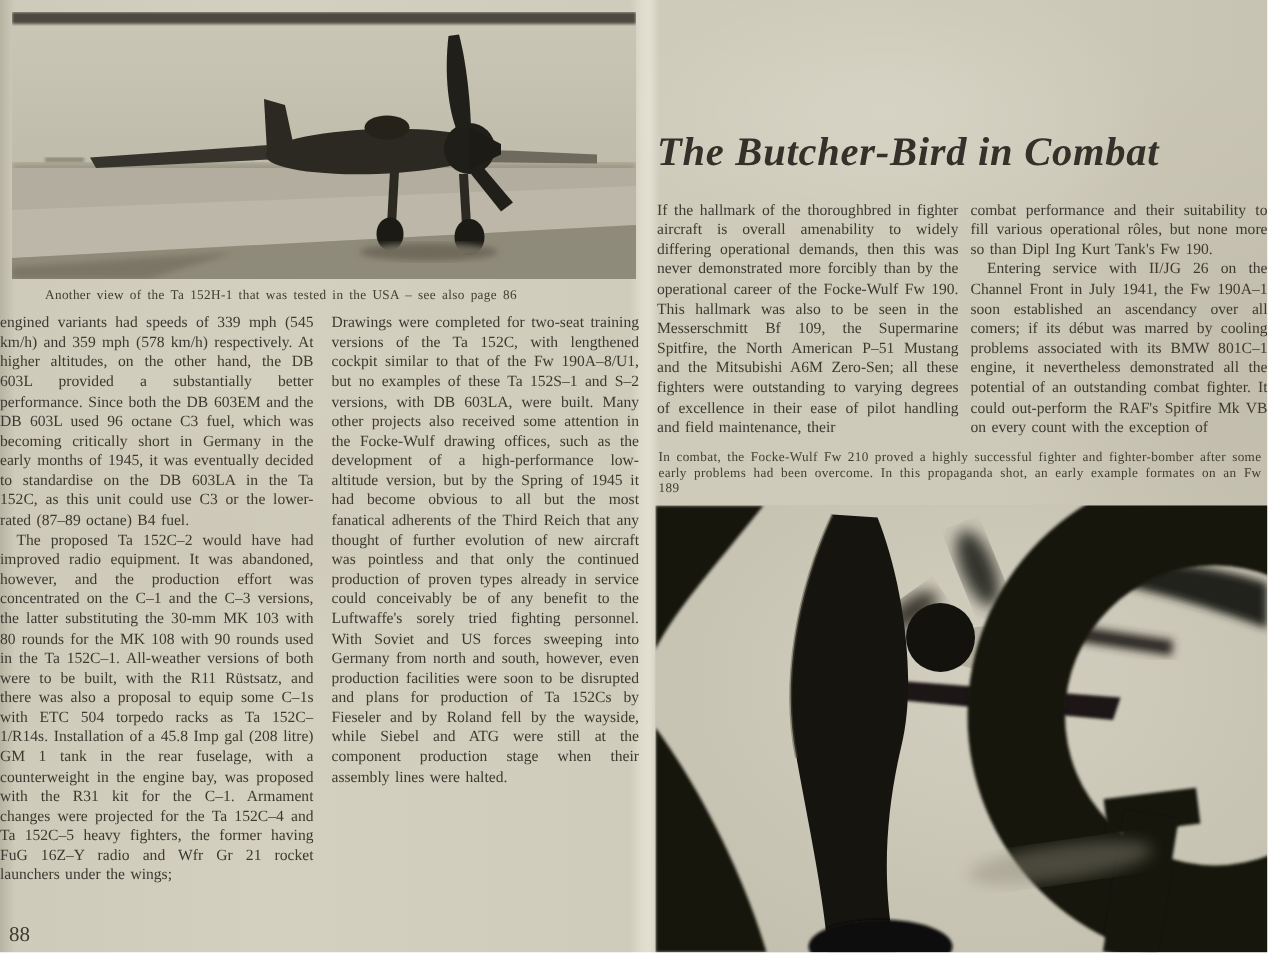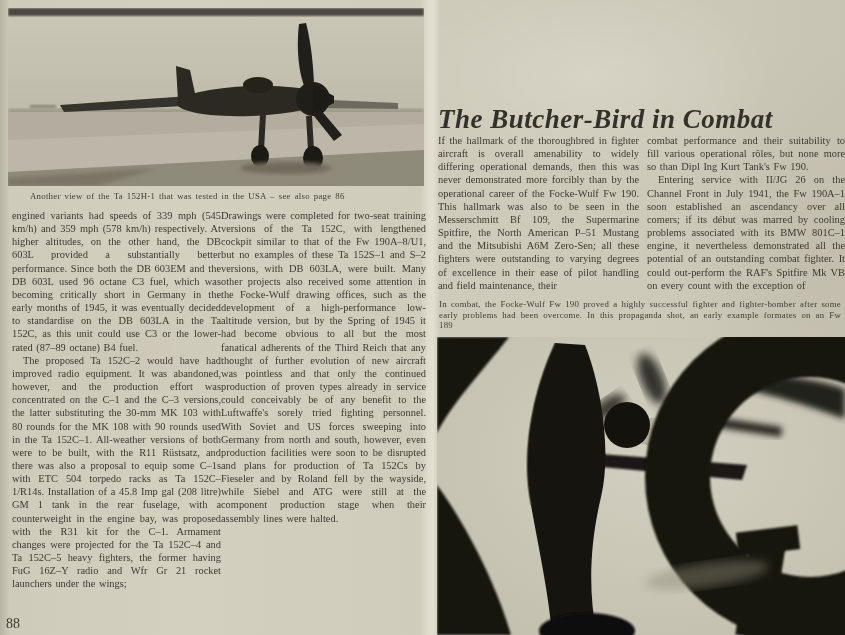--- a/index.html
+++ b/index.html
@@ -38,27 +38,27 @@
 
   .col{
     position:absolute;
     text-align:justify;
     font-size:10.4px;line-height:13.15px;
     word-spacing:1px;
     overflow:hidden;
   }
   .col p{margin:0;}
   .col p + p{text-indent:11px;}
-  #l-col1{left:12px;top:209px;width:209px;height:392px;}
+  #l-col1{left:0;top:209px;width:209px;height:392px;}
   #l-col2{left:221px;top:209px;width:205px;height:392px;}
   #r-col1{left:5px;top:134px;width:201px;height:158px;}
   #r-col2{left:214px;top:134px;width:198px;height:158px;}
 
   #chapter-title{
-    position:absolute;left:5px;top:86px;width:400px;
+    position:absolute;left:5px;top:68px;width:400px;
     font-style:italic;font-size:27px;line-height:30px;
     letter-spacing:.5px;color:#33312a;white-space:nowrap;
   }
   #page-number{
     position:absolute;left:6px;top:616px;
     font-size:14px;color:#3c3930;
   }
 </style>
 </head>
 <body>
@@ -126,21 +126,21 @@
     <h1 id="chapter-title">The Butcher-Bird in Combat</h1>
 
     <div class="col" id="r-col1">
         <p>If the hallmark of the thoroughbred in fighter aircraft is overall amenability to widely differing operational demands, then this was never demonstrated more forcibly than by the operational career of the Focke-Wulf Fw 190. This hallmark was also to be seen in the Messerschmitt Bf 109, the Supermarine Spitfire, the North American P–51 Mustang and the Mitsubishi A6M Zero-Sen; all these fighters were outstanding to varying degrees of excellence in their ease of pilot handling and field maintenance, their</p>
       </div>
     <div class="col" id="r-col2">
         <p>combat performance and their suitability to fill various operational rôles, but none more so than Dipl Ing Kurt Tank's Fw 190.</p>
         <p>Entering service with II/JG 26 on the Channel Front in July 1941, the Fw 190A–1 soon established an ascendancy over all comers; if its début was marred by cooling problems associated with its BMW 801C–1 engine, it nevertheless demonstrated all the potential of an outstanding combat fighter. It could out-perform the RAF's Spitfire Mk VB on every count with the exception of</p>
       </div>
 
-    <div class="caption" id="right-caption">In combat, the Focke-Wulf Fw 190 proved a highly successful fighter and fighter-bomber after some early problems had been overcome. In this propaganda shot, an early example formates on an Fw 189</div>
+    <div class="caption" id="right-caption">In combat, the Focke-Wulf Fw 210 proved a highly successful fighter and fighter-bomber after some early problems had been overcome. In this propaganda shot, an early example formates on an Fw 189</div>
 
     <svg class="photo" id="right-photo" width="408" height="298" viewBox="0 0 408 298" xmlns="http://www.w3.org/2000/svg">
       <defs>
         <radialGradient id="skyR" cx="55%" cy="40%" r="75%">
           <stop offset="0" stop-color="#d3cfc0"></stop>
             <stop offset="1" stop-color="#c3bfae"></stop>
         </radialGradient>
         <filter id="rb1">
             <feGaussianBlur stdDeviation="1.2"></feGaussianBlur>
           </filter>

